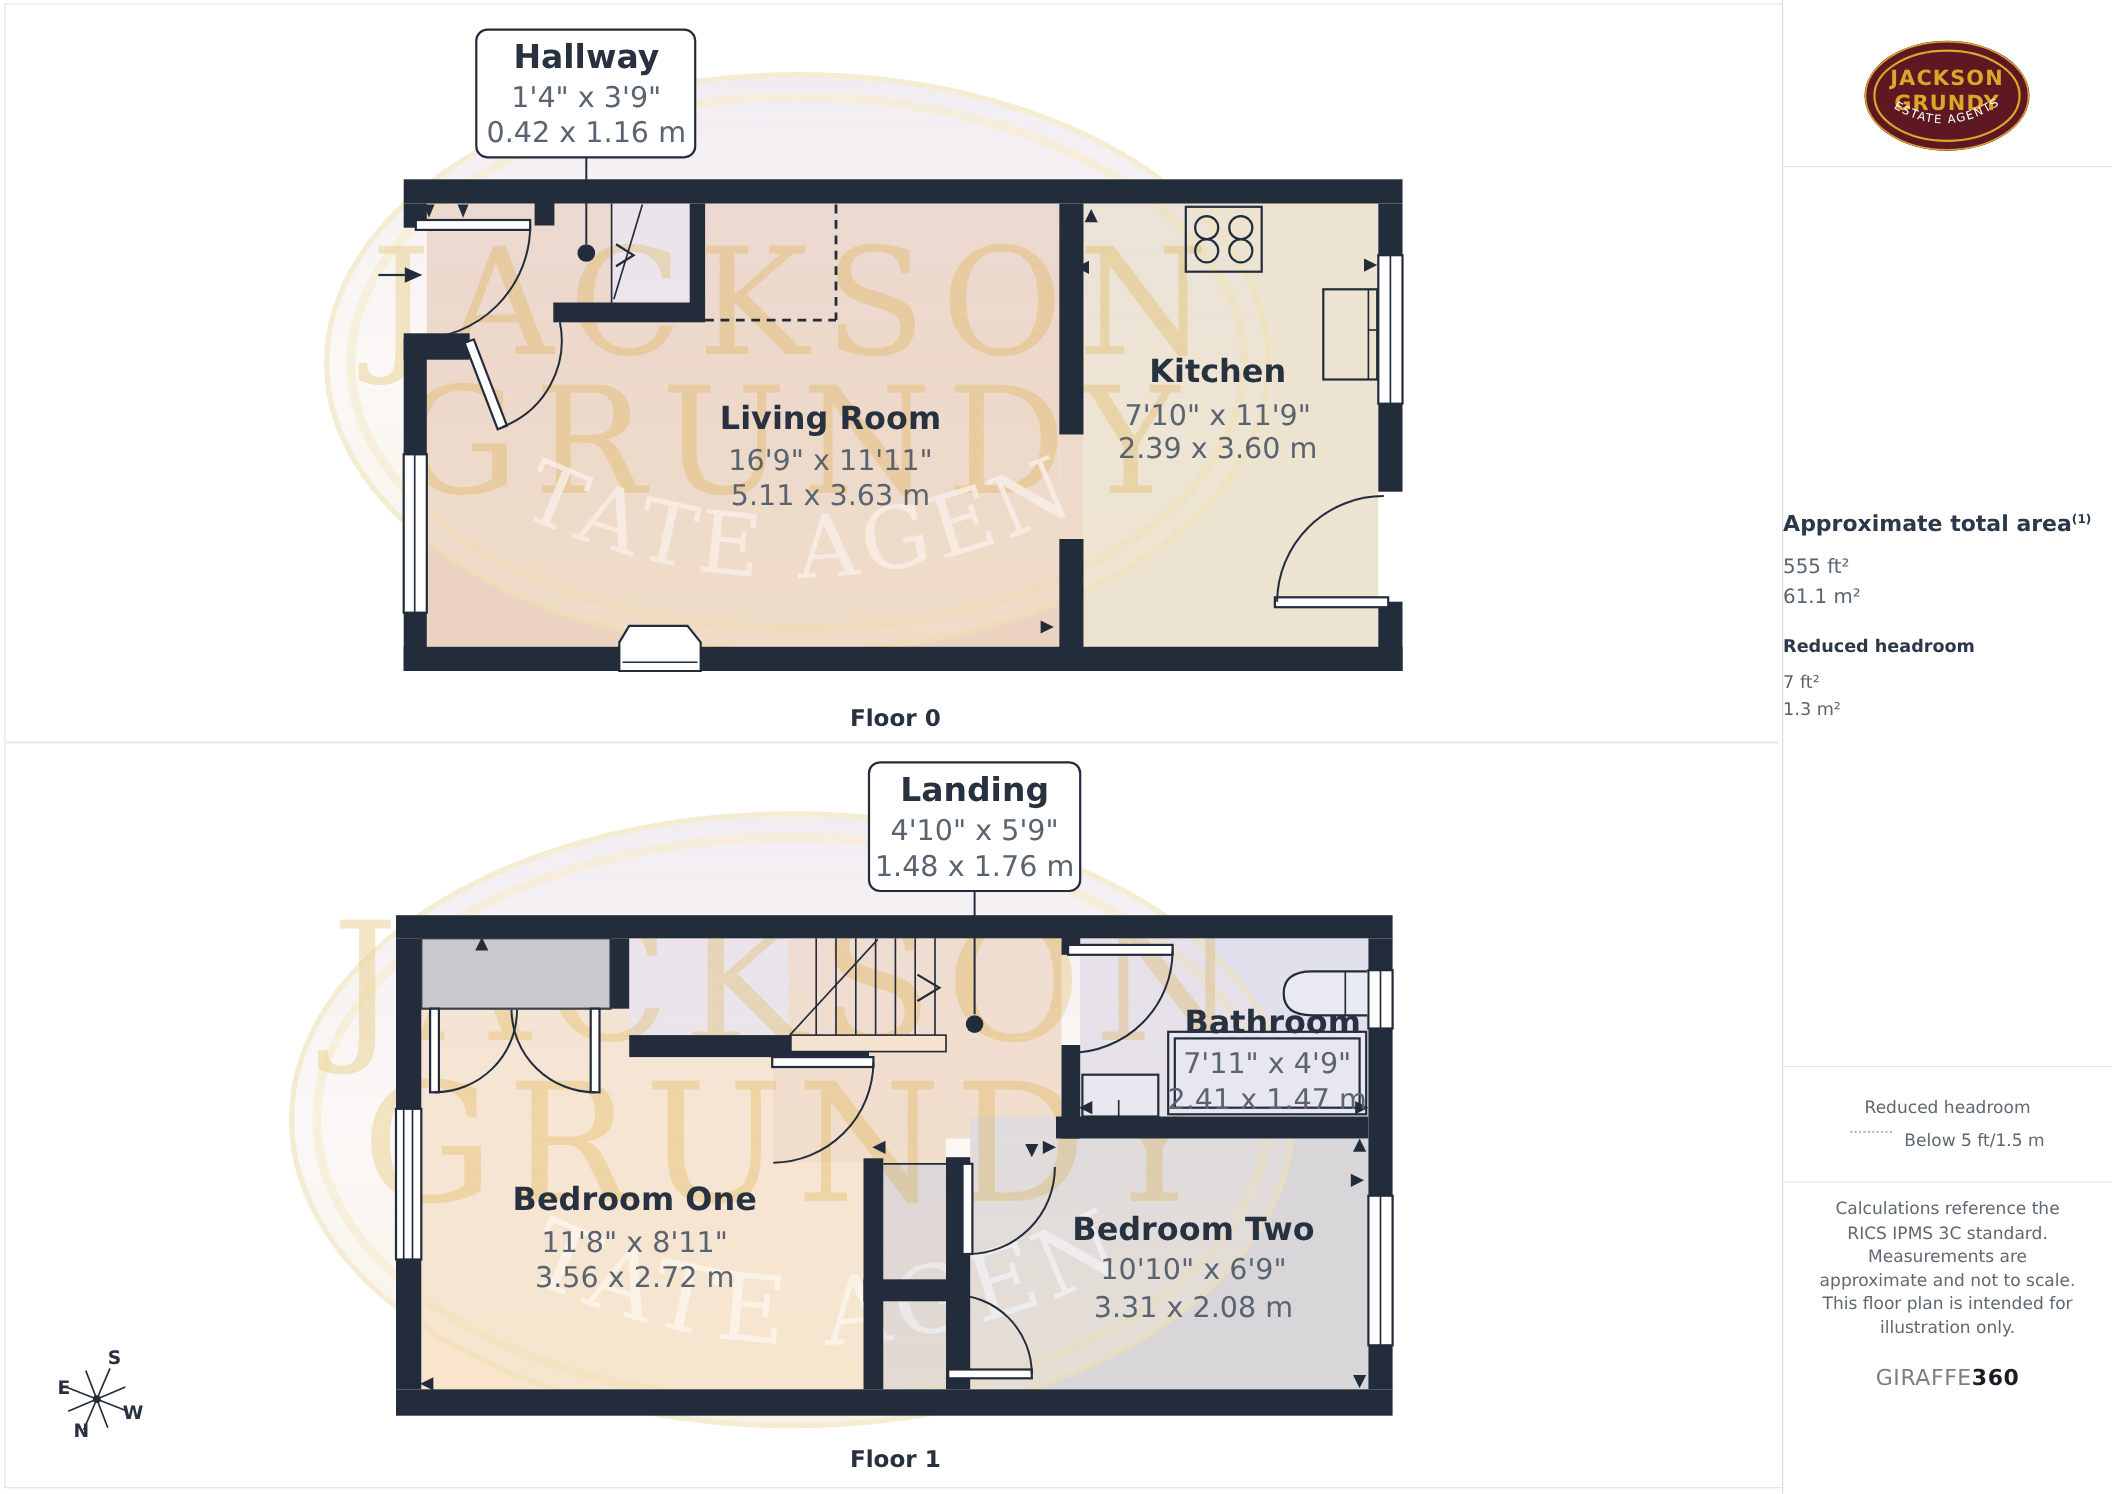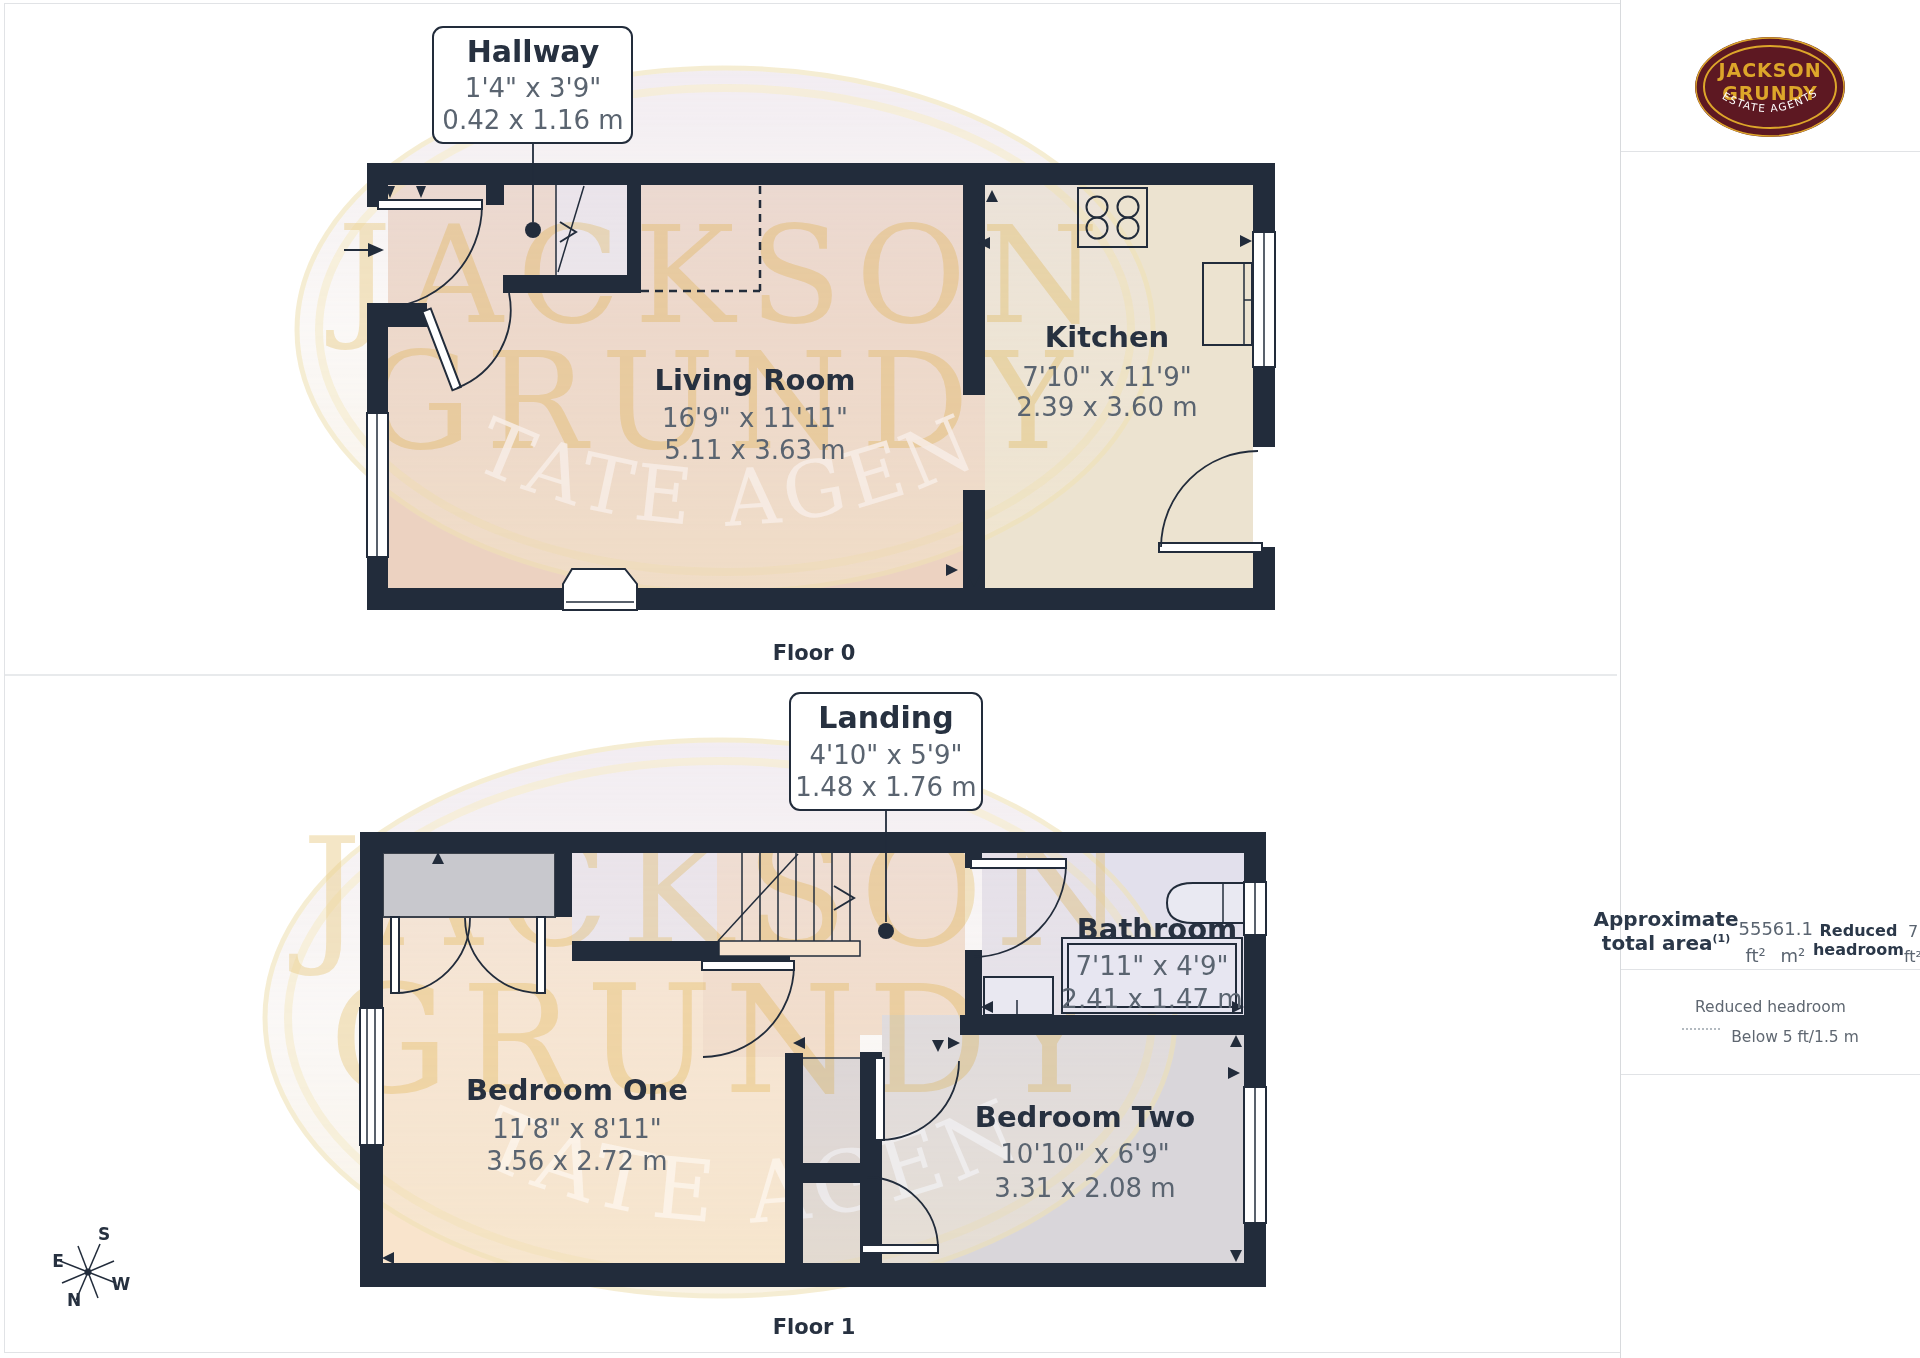--- a/index.html
+++ b/index.html
@@ -33,21 +33,21 @@
   .ctitle{font-size:30px;font-weight:700;fill:var(--ink);text-anchor:middle;}
   .cdim{font-size:26px;fill:var(--gray);text-anchor:middle;}
   .cmp{font-size:17px;font-weight:700;fill:var(--ink);text-anchor:middle;}
   .wm-name{font-family:"DejaVu Serif",serif;fill:var(--wmgold);text-anchor:middle;opacity:.5;}
   .wm-tag{font-family:"DejaVu Serif",serif;fill:#ffffff;opacity:.85;}
   .wm-ring{fill:none;stroke:var(--wmring);}
   
   .sidebar{position:absolute;left:1620px;top:0;width:300px;height:1358px;border-left:1px solid #d8dadd;background:#fff;}
   .sb-logo{height:152px;border-bottom:1px solid var(--border);display:flex;justify-content:center;}
   .sb-logo svg{margin-top:36px;}
-  .sb-area{height:818px;border-bottom:1px solid var(--border);display:flex;flex-direction:row;justify-content:center;align-items:flex-end;text-align:center;}
+  .sb-area{height:818px;border-bottom:1px solid var(--border);display:flex;flex-direction:column;justify-content:center;align-items:flex-start;text-align:center;}
   .sb-h1{font-size:20px;font-weight:700;color:#2b3849;margin-bottom:14px;}
   .sb-h1 sup{font-size:11px;}
   .sb-val{font-size:18px;line-height:27px;color:var(--gray);}
   .sb-h2{font-size:16px;font-weight:700;color:#2b3849;margin:22px 0 10px 0;}
   .sb-val2{font-size:16px;line-height:25px;color:var(--gray);}
   .sb-footnote{height:75px;border-bottom:1px solid var(--border);display:flex;align-items:center;justify-content:center;
     font-size:15.5px;color:#5f6771;text-align:center;}
   .sb-legend{height:105px;border-bottom:1px solid var(--border);display:flex;flex-direction:column;align-items:center;justify-content:center;
     font-size:15.5px;color:#5f6771;}
   .legend-row{display:flex;align-items:flex-start;margin-top:12px;}
@@ -360,14 +360,20 @@
 
 
     <div class="sb-legend">
       <div>Reduced headroom</div>
       <div class="legend-row">
         <span class="dots"></span>
         <span>Below 5 ft/1.5 m</span>
       </div>
     </div>
 
+    <div class="sb-disclaimer">
+      <p>Calculations reference the RICS IPMS 3C standard. Measurements are approximate and not to scale. This floor plan is intended for illustration only.</p>
+      <div class="credit">
+        <span class="g">GIRAFFE</span><span class="n">360</span>
+      </div>
+    </div>
   </aside>
 </div>
 
 </body></html>

